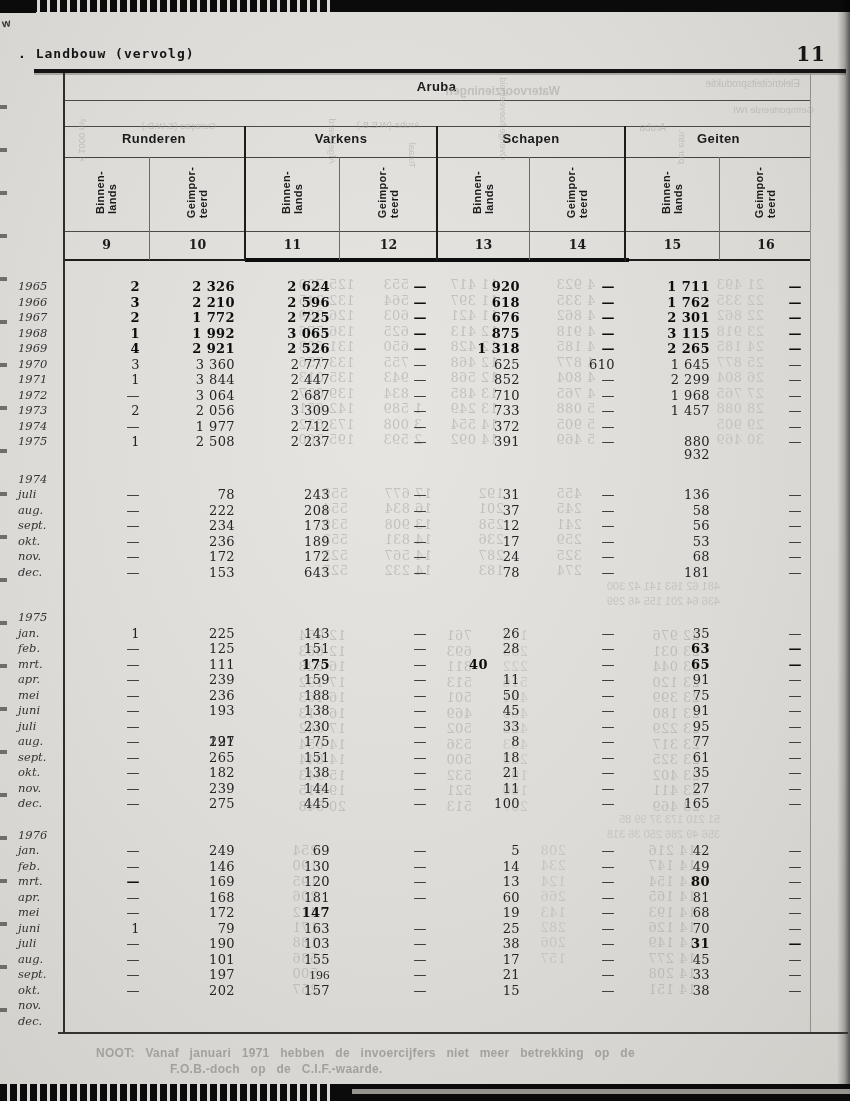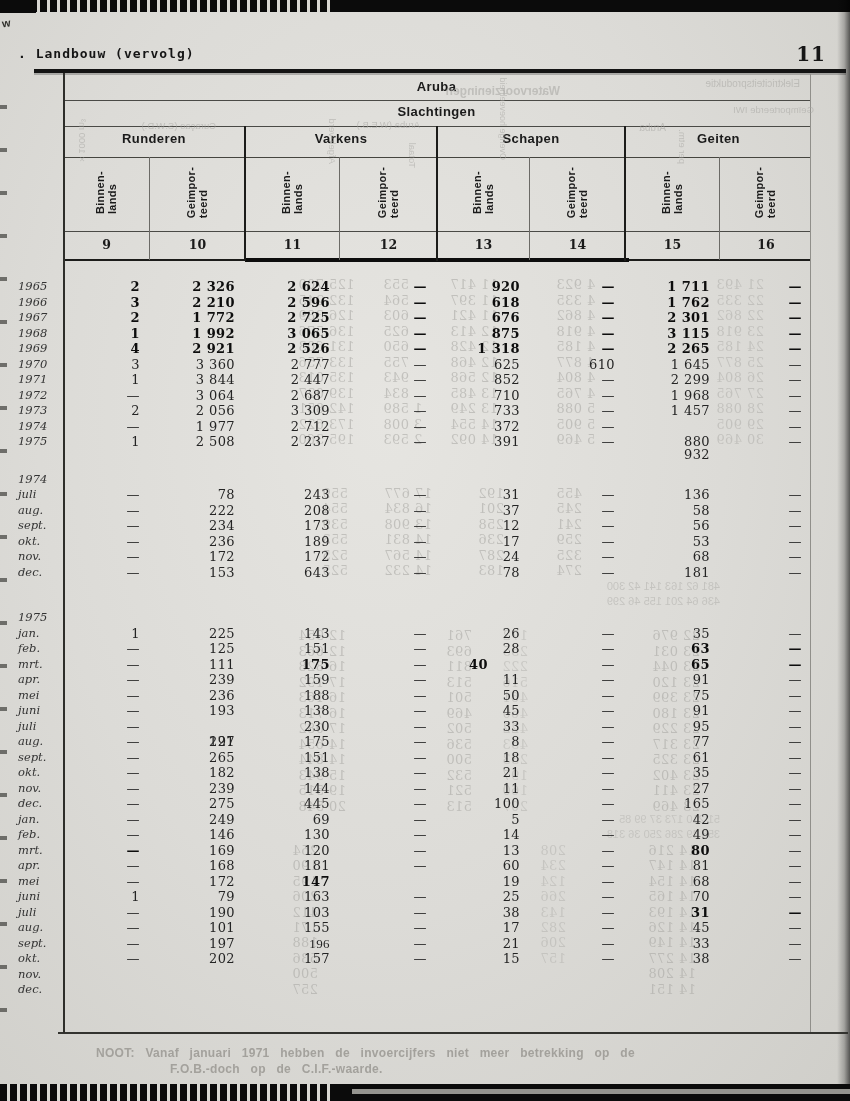--- a/index.html
+++ b/index.html
@@ -65,21 +65,20 @@
   <div class="corner-blot"></div>
   <div class="ladder"></div>
   <div class="wmark">w</div>
   <div class="edge-right"></div>
 
   <div class="title">. Landbouw (vervolg)</div>
   <div class="pagenum">11</div>
   <div class="rule"></div>
 
   <div class="caption" style="top:79px">Aruba</div>
-  <div class="caption" style="top:104px">Slachtingen</div>
   <div style="position:absolute;top:131px;left:0;width:100%;height:24px;">
       <div class="ghead" style="left: 63px; width: 182px;">Runderen</div>
       <div class="ghead" style="left: 245px; width: 192px;">Varkens</div>
       <div class="ghead" style="left: 437px; width: 188px;">Schapen</div>
       <div class="ghead" style="left: 625px; width: 187px;">Geiten</div>
     </div>
   <div style="position:absolute;top:156px;left:0;width:100%;height:72px;">
       <div class="rot" style="left: 66.5px;">
         <span>Binnen-
 lands</span>
@@ -634,20 +633,23 @@
         <div class="lbl">dec.</div>
         <div class="cell" style="width: 87px;">—</div>
         <div class="cell" style="width: 95px;">275</div>
         <div class="cell" style="width: 95px;">445</div>
         <div class="cell" style="width: 97px;">—</div>
         <div class="cell" style="width: 93px;">100</div>
         <div class="cell" style="width: 95px;">—</div>
         <div class="cell" style="width: 95px;">165</div>
         <div class="cell" style="width: 92px;">—</div>
       </div>
+      <div class="trow" style="margin-top: 16px;">
+        <div class="lbl">1976</div>
+      </div>
       <div class="trow">
         <div class="lbl">jan.</div>
         <div class="cell" style="width: 87px;">—</div>
         <div class="cell" style="width: 95px;">249</div>
         <div class="cell" style="width: 95px;">69</div>
         <div class="cell" style="width: 97px;">—</div>
         <div class="cell" style="width: 93px;">5</div>
         <div class="cell" style="width: 95px;">—</div>
         <div class="cell" style="width: 95px;">42</div>
         <div class="cell" style="width: 92px;">—</div>

